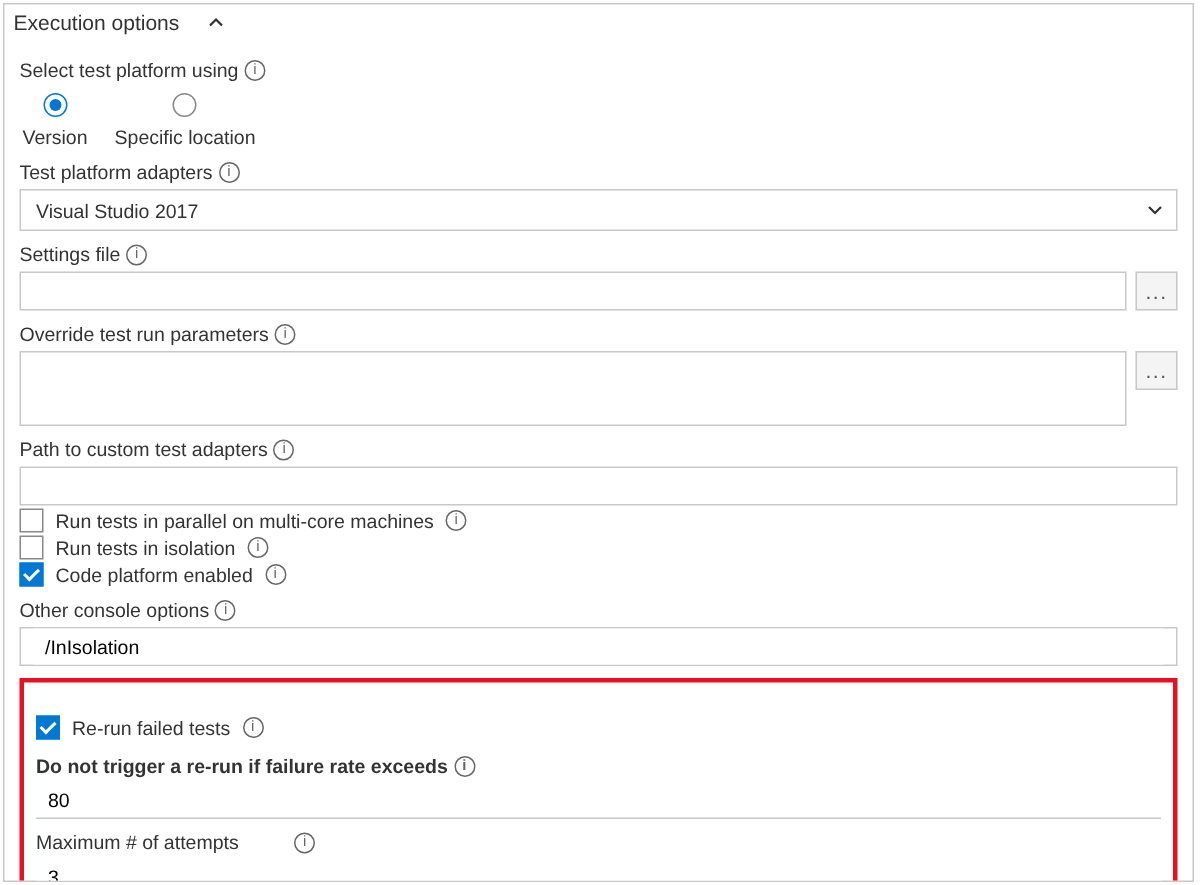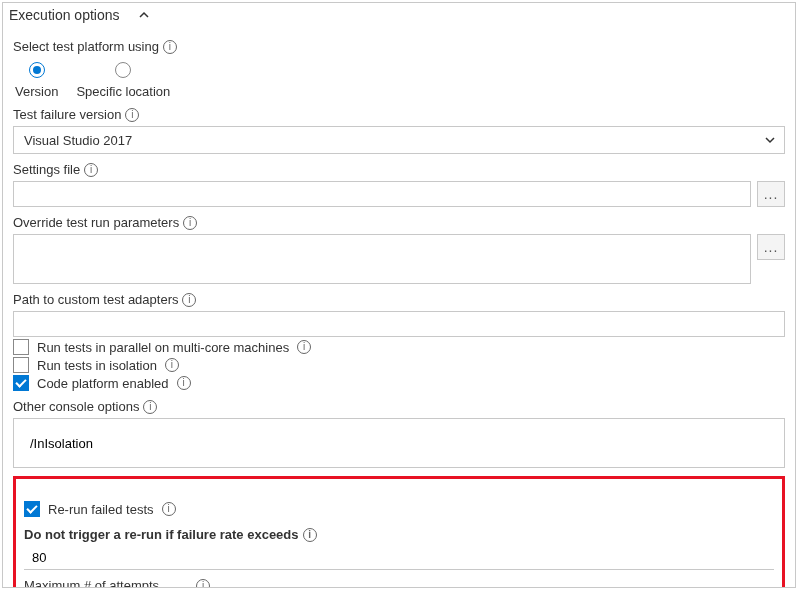--- a/index.html
+++ b/index.html
@@ -183,21 +183,21 @@
       width: 100%;
       border: none;
       border-bottom: 1px solid #c8c8c8;
       height: 24px;
       padding: 2px 8px;
       font-size: 13px;
       font-family: inherit;
     }
     .console-wrap {
       border: 1px solid #c8c8c8;
-      padding: 12px 8px;
+      padding: 0 8px;
       margin-top: 2px;
     }
   </style>
 </head>
 <body>
 
 <div class="panel">
 
   <div class="section-header">
     <span>Execution options</span>
@@ -220,21 +220,21 @@
         <span class="radio checked"></span>
         <span>Version</span>
       </div>
       <div class="radio-option">
         <span class="radio"></span>
         <span>Specific location</span>
       </div>
     </div>
 
     <div class="field-label">
-      <span>Test failure version</span>
+      <span>Test platform adapters</span>
       <span class="info-icon">i</span>
     </div>
     <div class="select-control">
       <span>Visual Studio 2017</span>
       <span class="chev-down">
         <svg width="12" height="12" viewBox="0 0 12 12">
             <path d="M2 4 L6 8 L10 4" stroke="#333" stroke-width="1.5" fill="none"></path>
           </svg>
       </span>
     </div>

